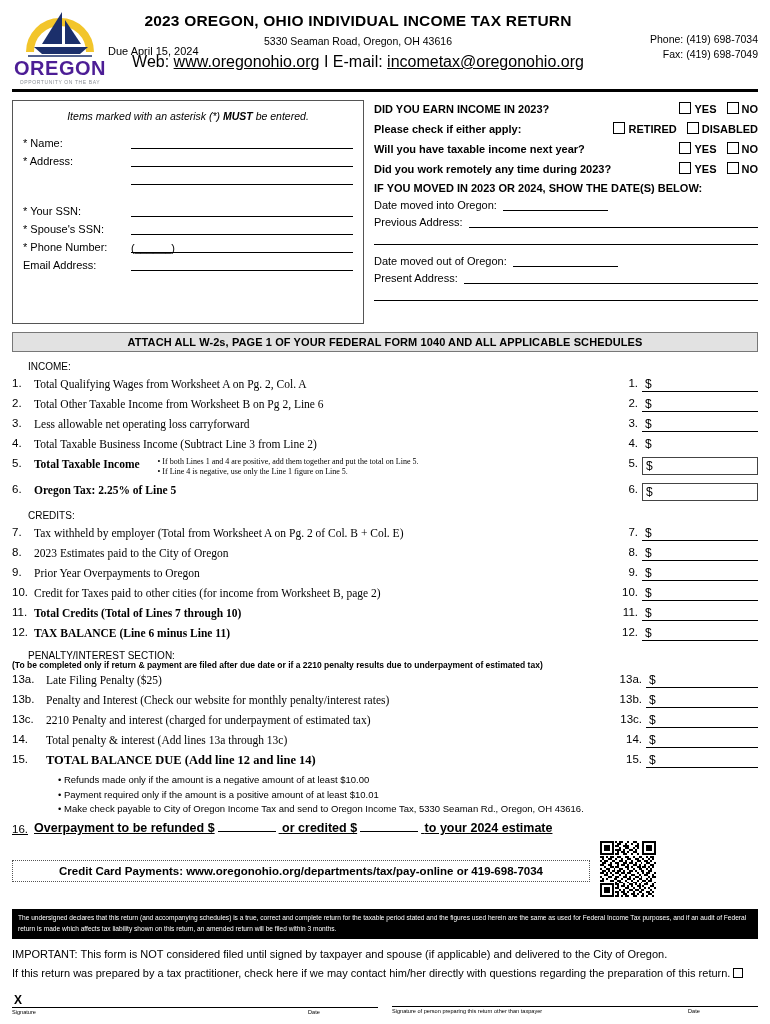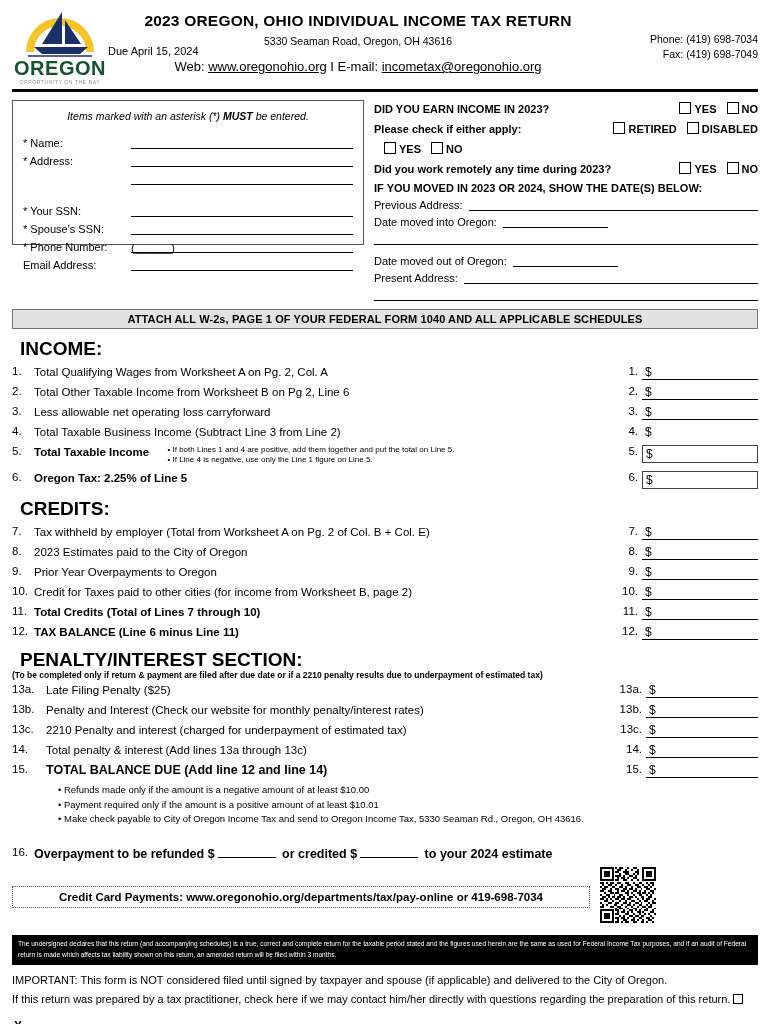--- a/index.html
+++ b/index.html
@@ -3,34 +3,34 @@
 <meta charset="utf-8">
 <style>
   html,body{margin:0;padding:0;background:#fff;}
   body{width:770px;height:1024px;font-family:"Liberation Sans",sans-serif;color:#000;position:relative;overflow:hidden;}
   .page{width:770px;height:1024px;position:relative;}
 
   
   .header{display:flex;align-items:flex-start;padding:6px 12px 0 12px;}
   .logo{width:96px;flex:0 0 96px;text-align:center;padding-top:2px;}
   .logo svg{display:block;margin:0 auto;}
-  .logo-word{font-size:20px;font-weight:bold;color:#14532d;letter-spacing:.5px;line-height:1;margin-top:-2px;}
+  .logo-word{font-size:20px;font-weight:bold;color:#4c1d95;letter-spacing:.5px;line-height:1;margin-top:-2px;}
   .logo-tag{font-size:5px;color:#8b8f96;letter-spacing:.6px;margin-top:1px;}
   .head-mid{flex:1;text-align:center;padding-top:6px;}
   .form-title{font-size:15.5px;font-weight:bold;letter-spacing:.2px;}
   .addr-line{font-size:10.5px;margin-top:5px;}
-  .web-line{font-size:13px;margin-top:12px;}
+  .web-line{font-size:16px;margin-top:6px;}
   .web-line u{text-decoration:underline;}
   .head-right{width:150px;flex:0 0 150px;text-align:right;font-size:10.5px;padding-top:26px;line-height:1.45;}
   .due{position:absolute;left:108px;top:45px;font-size:11px;}
   .rule{height:3px;background:#000;margin:4px 12px 0 12px;}
 
   
   .panels{display:flex;padding:8px 12px 0 12px;gap:10px;}
-  .taxpayer-box{width:352px;flex:0 0 352px;border:1px solid #555;padding:7px 10px 8px 10px;box-sizing:border-box;height:145px;}
+  .taxpayer-box{width:352px;flex:0 0 352px;border:1px solid #555;padding:7px 10px 8px 10px;box-sizing:border-box;height:224px;}
   .note{font-size:10.5px;font-style:italic;text-align:center;margin:2px 0 14px 0;}
   .note b{font-style:italic;font-weight:bold;}
   .frow{display:flex;align-items:flex-end;font-size:11px;margin-bottom:5px;}
   .flabel{width:108px;flex:0 0 108px;}
   .fline{flex:1;border-bottom:1px solid #000;height:12px;}
   .gap{height:14px;}
   .phone-paren{font-size:11px;}
 
   .qbox{flex:1;padding-top:2px;}
   .qrow{display:flex;align-items:center;font-size:11px;font-weight:bold;margin-bottom:7px;}
@@ -43,37 +43,37 @@
   .mline{border-bottom:1px solid #000;height:12px;margin-left:6px;}
   .mline.short{width:105px;flex:0 0 105px;}
   .mline.grow{flex:1;}
   .mline.full{width:100%;margin-left:0;}
 
   
   .attach{margin:8px 12px 0 12px;border:1px solid #777;background:#e2e2e2;text-align:center;font-size:11px;font-weight:bold;padding:3px 0;letter-spacing:.1px;}
 
   
   .sect{padding:0 12px;}
-  .sect-head{font-size:19px;font-weight:bold;margin:9px 0 5px 8px;}
+  .sect-head{font-size:10px;font-weight:normal;margin:9px 0 5px 16px;}
   .sub-note{font-size:8.5px;font-weight:bold;margin-top:-3px;margin-bottom:3px;}
   .line{display:flex;align-items:flex-start;margin-bottom:5px;}
   .lnum{width:22px;flex:0 0 22px;font-size:11.5px;text-align:left;}
-  .ltext{flex:1;font-size:11.5px;line-height:1.25;padding-right:8px;}
+  .ltext{flex:1;font-size:11.5px;line-height:1.25;padding-right:8px;font-family:Liberation Serif, serif;}
   .ltext.b{font-weight:bold;}
   .bullets{font-size:8px;line-height:1.3;display:inline-block;vertical-align:top;margin-left:15px;font-weight:normal;}
   .amt{width:150px;flex:0 0 150px;display:flex;align-items:flex-start;}
   .amt .anum{width:30px;flex:0 0 30px;text-align:right;font-size:11.5px;padding-right:4px;}
   .amt .aline{flex:1;border-bottom:1px solid #000;height:15px;font-size:12px;padding-left:3px;box-sizing:border-box;}
   .amt .aline.none{border-bottom:none;}
   .amt .abox{flex:1;border:1px solid #444;height:18px;font-size:12px;padding-left:3px;box-sizing:border-box;line-height:16px;}
   .amt .anum.wide{width:34px;flex:0 0 34px;}
 
   .bullet-list{font-size:9.5px;margin:1px 0 1px 46px;line-height:1.5;}
 
-  .l16{display:flex;align-items:flex-start;margin-top:20px;}
+  .l16{display:flex;align-items:flex-end;margin-top:4px;text-decoration:underline;}
   .l16 .t{font-size:12.5px;font-weight:bold;}
   .blank{display:inline-block;border-bottom:1px solid #000;width:58px;height:11px;margin:0 3px;}
 
   
   .ccwrap{display:flex;align-items:center;margin:6px 12px 0 12px;}
   .ccbox{width:578px;flex:0 0 578px;border:1px dotted #555;text-align:center;font-size:11.5px;font-weight:bold;padding:4px 0;box-sizing:border-box;}
   .qr{margin-left:10px;}
 
   
   .decl{margin:8px 12px 0 12px;background:#000;color:#fff;font-size:6.6px;line-height:1.65;padding:4px 6px;}
@@ -170,37 +170,38 @@
         <div class="qtext">DID YOU EARN INCOME IN 2023?</div>
         <div class="opt"><span class="chk"></span><span>YES</span></div>
         <div class="opt"><span class="chk"></span><span>NO</span></div>
       </div>
       <div class="qrow">
         <div class="qtext">Please check if either apply:</div>
         <div class="opt"><span class="chk"></span><span>RETIRED</span></div>
         <div class="opt"><span class="chk"></span><span>DISABLED</span></div>
       </div>
       <div class="qrow">
+        <div class="qtext">Will you have taxable income next year?</div>
         <div class="opt"><span class="chk"></span><span>YES</span></div>
         <div class="opt"><span class="chk"></span><span>NO</span></div>
       </div>
       <div class="qrow">
         <div class="qtext">Did you work remotely any time during 2023?</div>
         <div class="opt"><span class="chk"></span><span>YES</span></div>
         <div class="opt"><span class="chk"></span><span>NO</span></div>
       </div>
 
       <div class="moved-title">IF YOU MOVED IN 2023 OR 2024, SHOW THE DATE(S) BELOW:</div>
       <div class="mrow">
+        <div class="mlabel">Date moved into Oregon:</div>
+        <div class="mline short"></div>
+      </div>
+      <div class="mrow">
         <div class="mlabel">Previous Address:</div>
         <div class="mline grow"></div>
-      </div>
-      <div class="mrow">
-        <div class="mlabel">Date moved into Oregon:</div>
-        <div class="mline short"></div>
       </div>
       <div class="mrow">
         <div class="mline full"></div>
       </div>
       <div class="mrow" style="margin-top:9px;">
         <div class="mlabel">Date moved out of Oregon:</div>
         <div class="mline short"></div>
       </div>
       <div class="mrow">
         <div class="mlabel">Present Address:</div>

